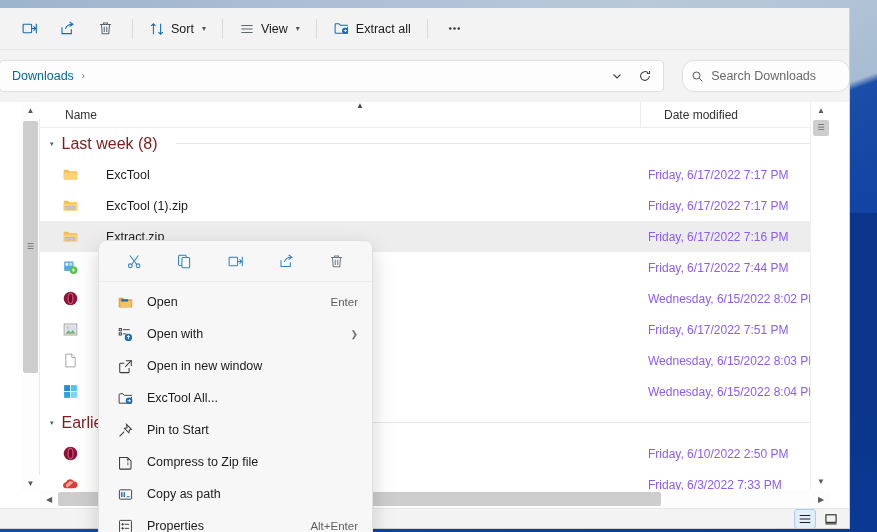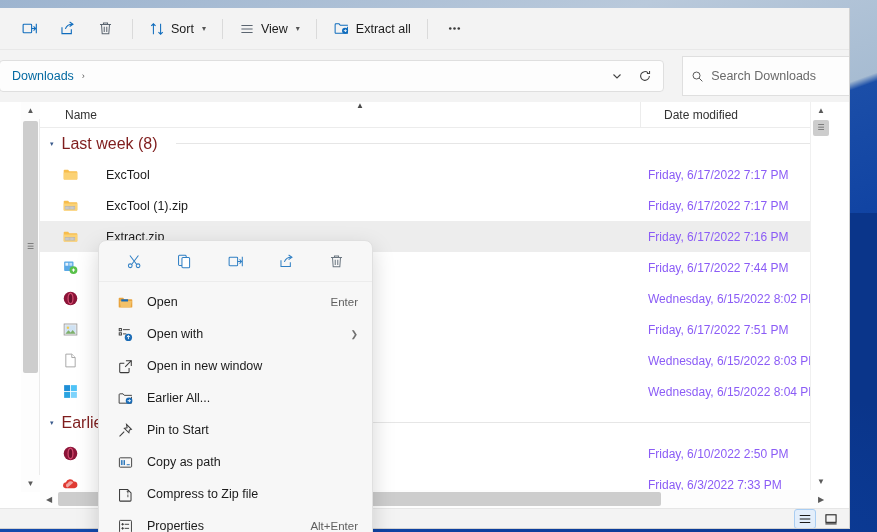--- a/index.html
+++ b/index.html
@@ -61,22 +61,22 @@
     display: flex; align-items: center; padding: 0 4px 0 10px;
   }
   .crumb { font-size: 12.5px; color: #0369a1; padding: 2px 2px; }
   .crumb-sep { font-size: 9px; color: #555; margin: 0 6px; }
   .addr-spacer { flex: 1; }
   .addr-icon {
     width: 28px; height: 26px; display: flex; align-items: center; justify-content: center;
     border-radius: 3px; color: #444;
   }
   .searchbox {
-    margin-left: 18px; width: 172px; height: 40px;
-    background: #fdfdfd; border: 1px solid #dfdfdf; border-radius: 0;
+    margin-left: 18px; width: 172px; height: 32px;
+    background: #fdfdfd; border: 1px solid #dfdfdf; border-radius: 12px;
     display: flex; align-items: center; padding: 1px 8px; gap: 7px;
   }
   .searchbox .ph { font-size: 12.5px; color: #6a6a6a; }
 
   
   .content {
     position: absolute; left: 0; top: 94px; width: 850px; height: 427px;
     background: #ffffff;
   }
 
@@ -620,52 +620,52 @@
 
       <div class="ctx-item">
         <span>
           <svg class="ctxico" viewBox="0 0 20 20" fill="none" stroke="#3a3a3a" stroke-width="1.1">
             <path d="M2.5 15.5v-10a1 1 0 0 1 1-1h3.6l1.5 1.8h8.9"></path>
               <path d="M2.5 15.5h14.5V8"></path>
             <circle cx="14.2" cy="12.6" r="3.9" fill="#1a6bb5" stroke="none"></circle>
             <path d="M12.4 12.6h3.5M14.2 11.1l1.6 1.5-1.6 1.5" stroke="#fff" stroke-width="1.1"></path>
           </svg>
         </span>
-        <span class="lbl">Earlier All...</span>
+        <span class="lbl">ExcTool All...</span>
       </div>
 
       <div class="ctx-item">
         <span>
           <svg class="ctxico" viewBox="0 0 20 20" fill="none" stroke="#3a3a3a" stroke-width="1.2">
             <path d="M11.2 2.8 17 8.6l-2.5.9-.5 3.2-5.3-5.3 3.2-.5z"></path>
               <path d="M8.5 11.3 3 16.8"></path>
           </svg>
         </span>
         <span class="lbl">Pin to Start</span>
+      </div>
+
+      <div class="ctx-item">
+        <span>
+          <svg class="ctxico" viewBox="0 0 20 20" fill="none" stroke="#3a3a3a" stroke-width="1.2">
+            <path d="M3 4.2h9.5l4 4v8.6a1 1 0 0 1-1 1H3.8a1 1 0 0 1-.8-1z"></path>
+            <path d="M12.8 5.4v3.4M11.4 6.2h2.4M12.8 10v3.2" stroke-width="1"></path>
+          </svg>
+        </span>
+        <span class="lbl">Compress to Zip file</span>
       </div>
 
       <div class="ctx-item">
         <span>
           <svg class="ctxico" viewBox="0 0 20 20" fill="none" stroke="#3a3a3a" stroke-width="1.1">
             <rect x="2.8" y="4.5" width="14.4" height="11" rx="1"></rect>
             <path d="M5.2 7.2v5.8M7 7.2v5.8M8.8 7.2v5.8" stroke="#1a6bb5"></path>
             <path d="M11.4 12.6h3.6" stroke="#1a6bb5"></path>
           </svg>
         </span>
         <span class="lbl">Copy as path</span>
-      </div>
-
-      <div class="ctx-item">
-        <span>
-          <svg class="ctxico" viewBox="0 0 20 20" fill="none" stroke="#3a3a3a" stroke-width="1.2">
-            <path d="M3 4.2h9.5l4 4v8.6a1 1 0 0 1-1 1H3.8a1 1 0 0 1-.8-1z"></path>
-            <path d="M12.8 5.4v3.4M11.4 6.2h2.4M12.8 10v3.2" stroke-width="1"></path>
-          </svg>
-        </span>
-        <span class="lbl">Compress to Zip file</span>
       </div>
 
       <div class="ctx-item">
         <span>
           <svg class="ctxico" viewBox="0 0 20 20" fill="none" stroke="#3a3a3a" stroke-width="1.1">
             <rect x="3" y="2.8" width="14" height="14.4" rx="1"></rect>
             <circle cx="6.6" cy="7.4" r=".9" fill="#3a3a3a"></circle>
               <path d="M9 7.4h5.2"></path>
             <circle cx="6.6" cy="12.2" r=".9" fill="#3a3a3a"></circle>
               <path d="M9 12.2h5.2"></path>

